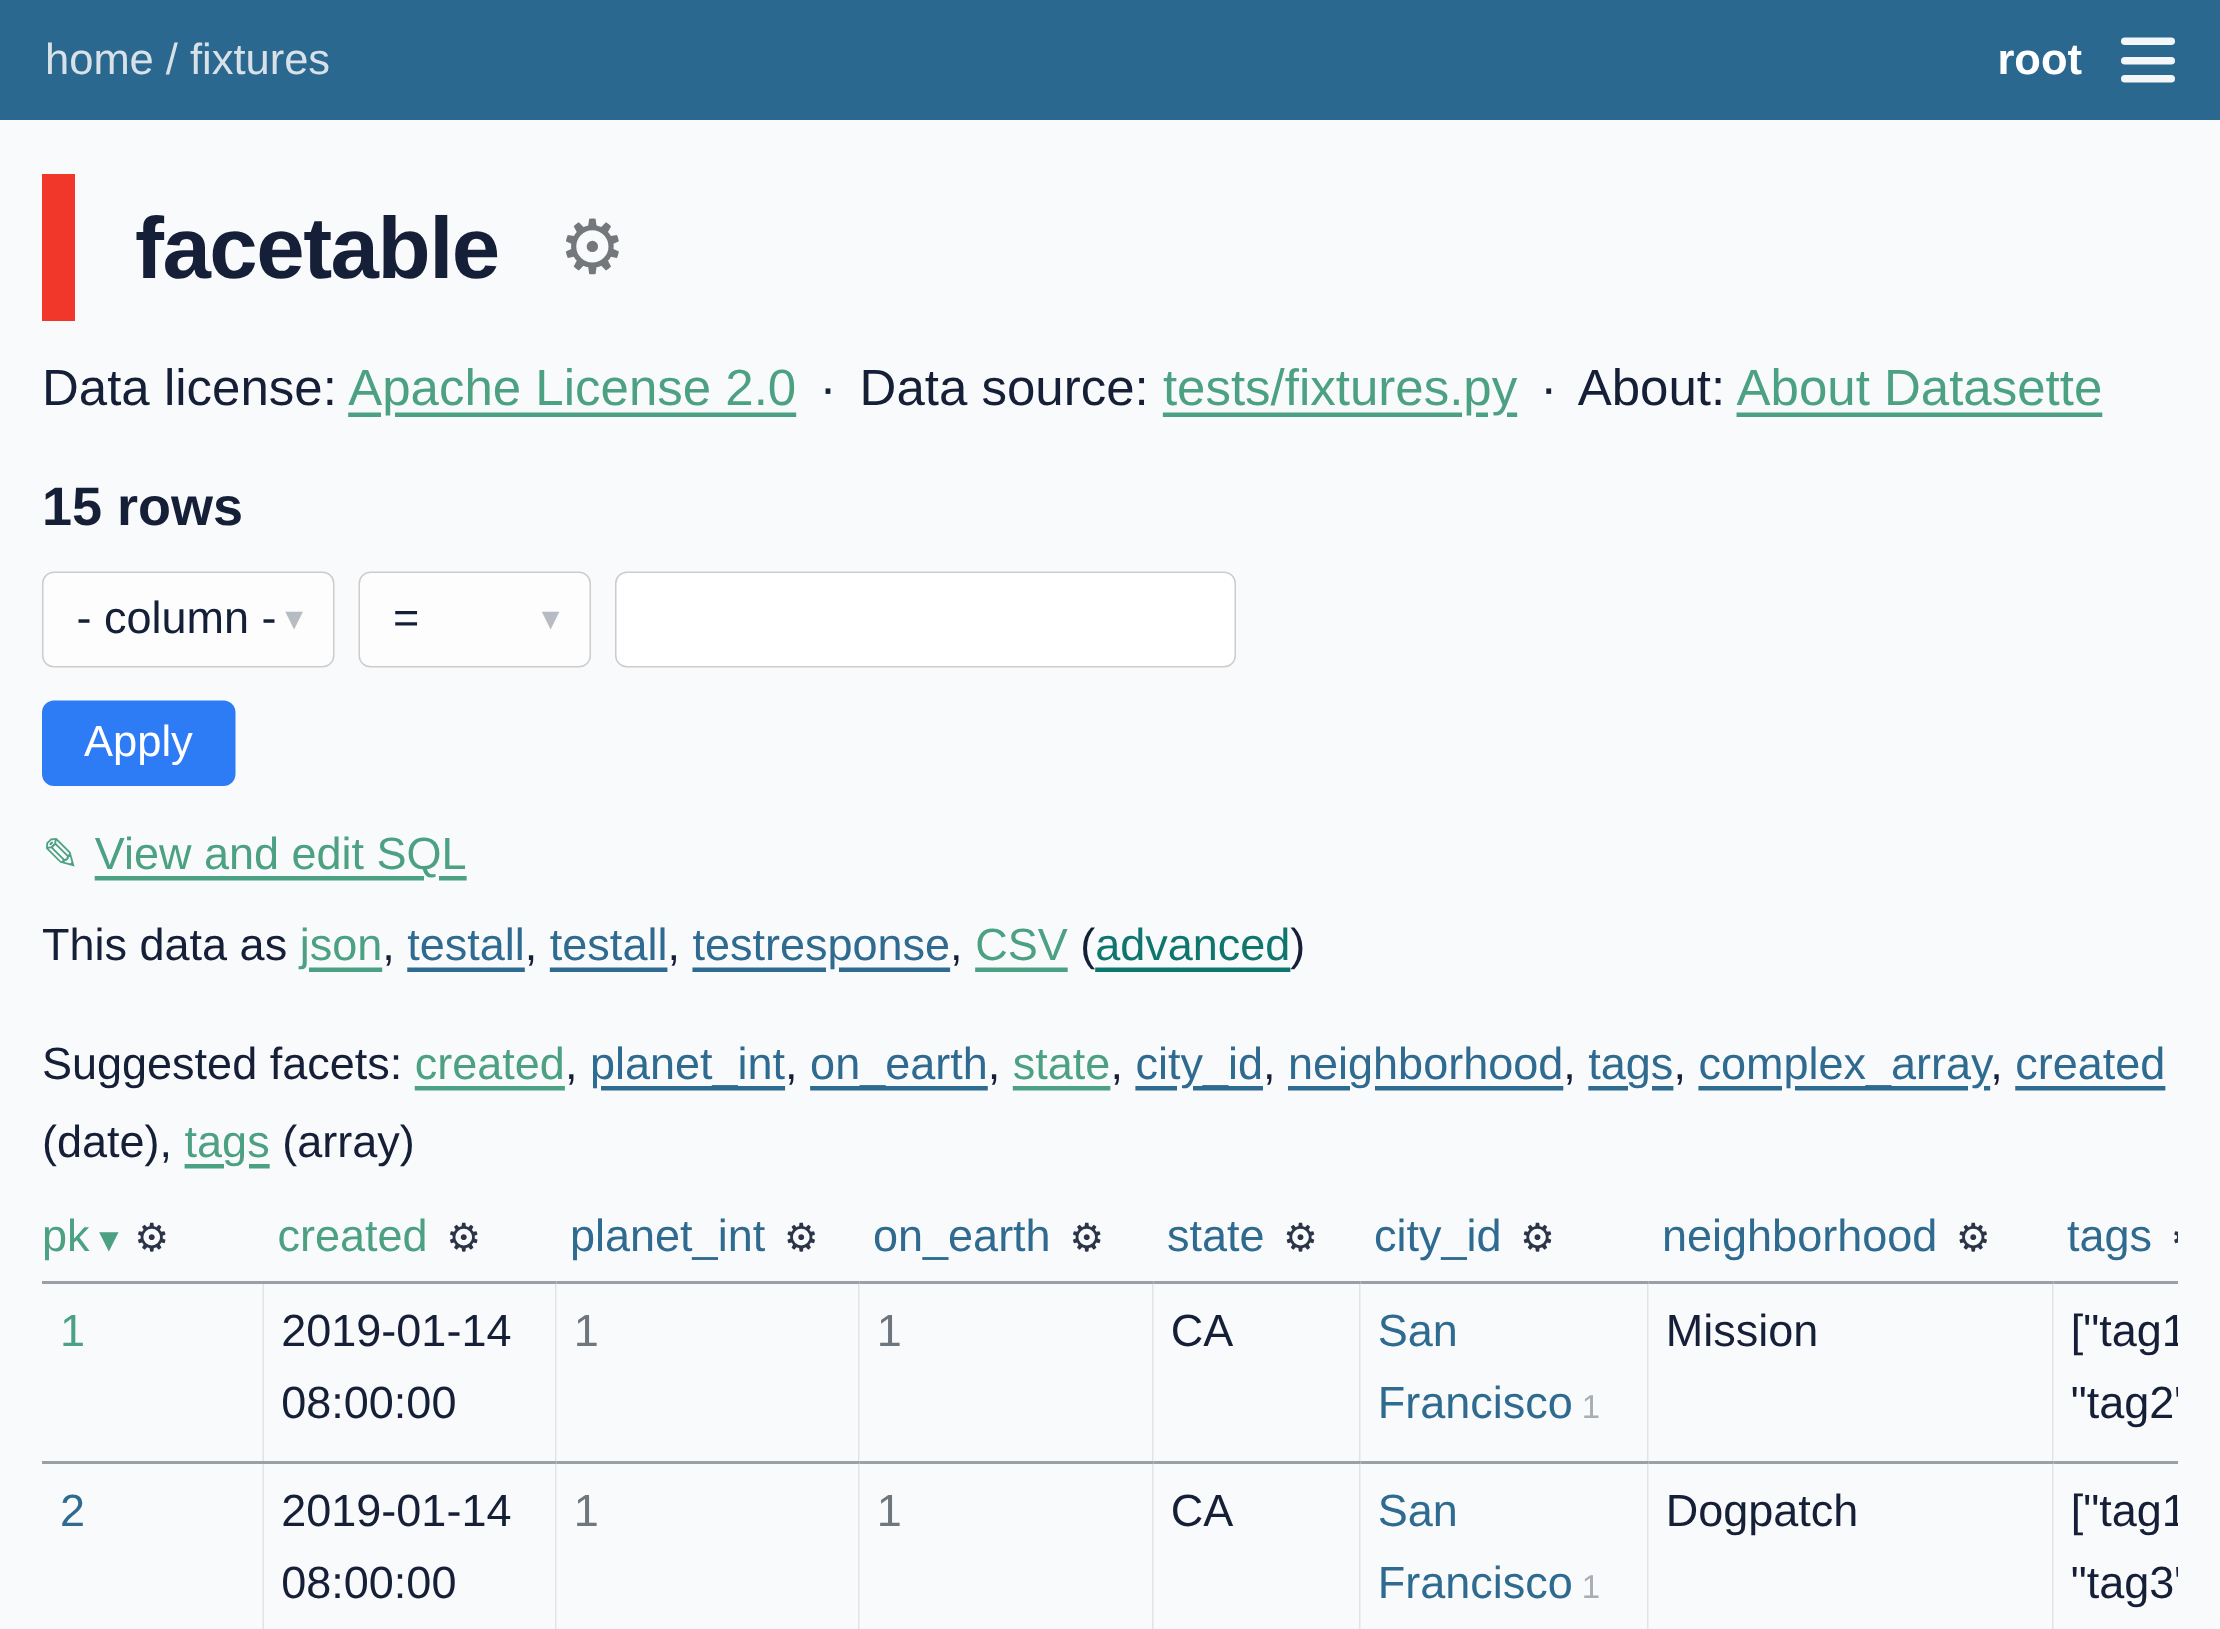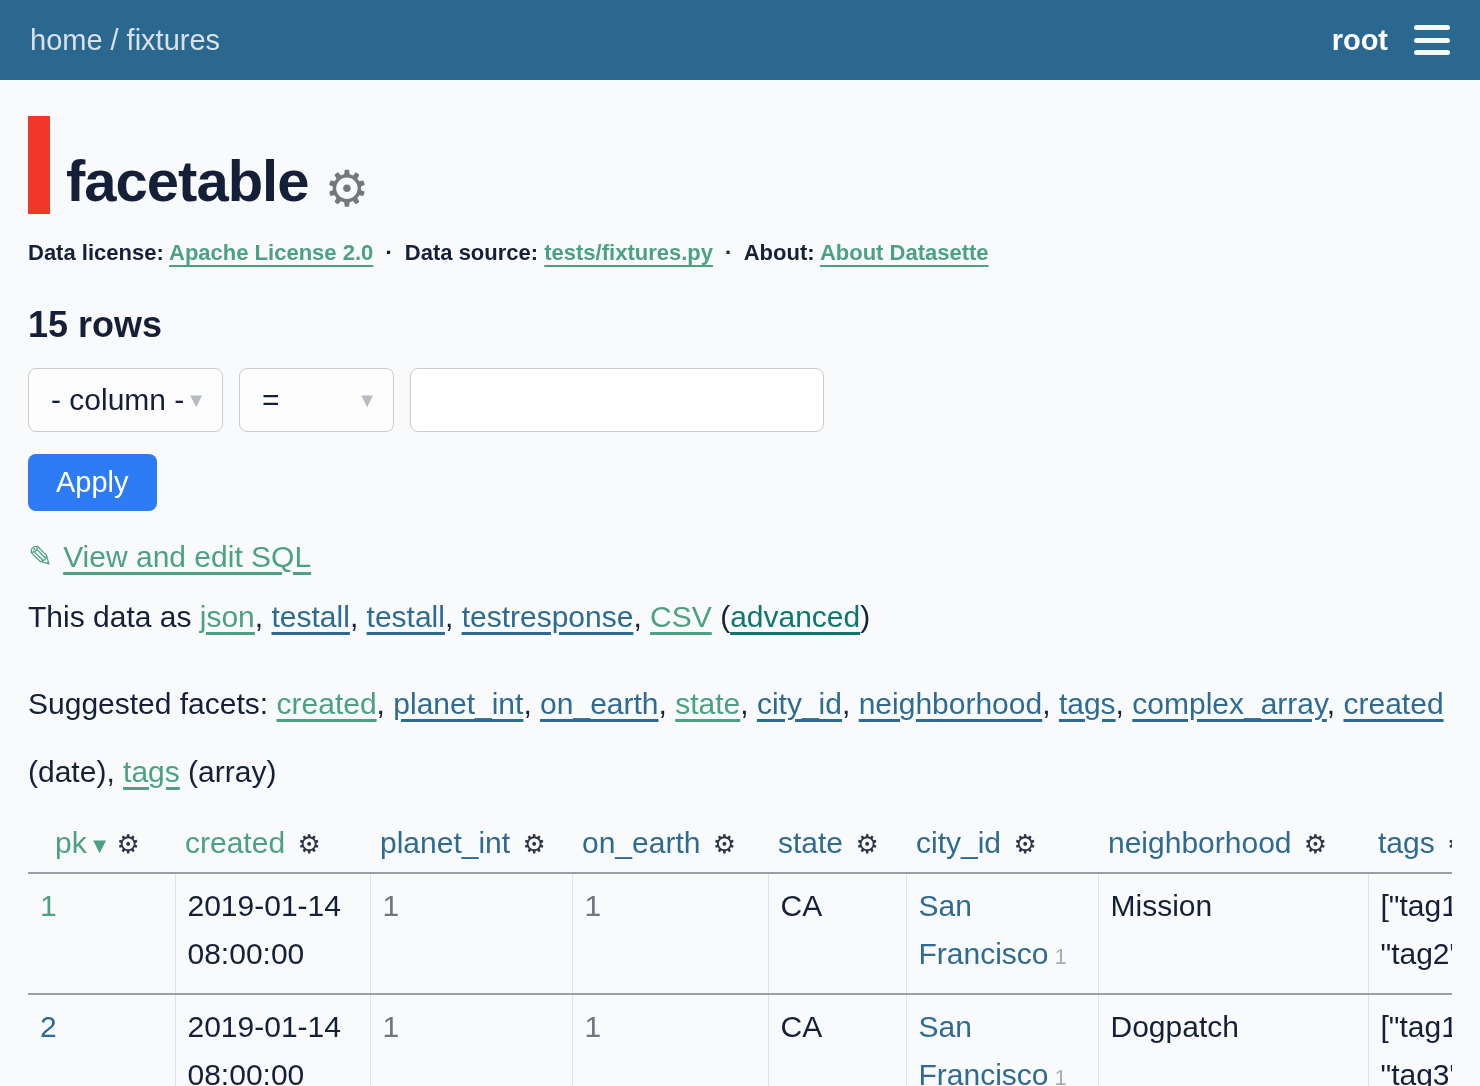--- a/index.html
+++ b/index.html
@@ -26,27 +26,27 @@
   .crumbs a { color:#d8e1e8; text-decoration:none; }
   .crumb-sep { margin:0 8px; }
   .nav-right { display:flex; align-items:center; gap:26px; }
   .user { color:#ffffff; font-weight:700; font-size:29px; text-decoration:none; }
   .burger { width:36px; height:30px; display:flex; flex-direction:column; justify-content:space-between; cursor:pointer; }
   .burger i { display:block; height:5px; background:#f4f7f9; border-radius:3px; }
 
   .content { padding:0 28px; }
 
   
-  .title-row { margin-top:36px; display:flex; align-items:flex-end; }
+  .title-row { margin-top:36px; display:flex; align-items:center;gap:24px; }
   .red-bar { width:22px; height:98px; background:#f0372a; margin-right:16px; }
   h1 { font-size:58px; font-weight:700; color:#161f38; letter-spacing:-1px; }
   .title-gear { font-size:50px; color:#74787c; margin-left:16px; line-height:1; cursor:pointer; }
 
   
-  .meta { margin-top:26px; font-size:22px;font-weight:bold; }
+  .meta { margin-top:26px; font-size:34px; }
   .meta .dot { margin:0 6px; }
 
   
   .rowcount { margin-top:38px; font-size:36px; font-weight:700; }
 
   
   .filter-row { margin-top:22px; display:flex; gap:16px; }
   .select-box {
     height:64px; background:#fdfdfe; border:1px solid #cccccc; border-radius:8px;
     display:flex; align-items:center; justify-content:space-between;
@@ -65,30 +65,30 @@
     font-size:29px; font-family:"Liberation Sans", sans-serif;
     padding:12px 28px; cursor:pointer;
   }
 
   
   .sql-row { margin-top:28px; display:flex; align-items:center; gap:10px; }
   .pencil { font-size:30px; }
 
   
   .export-row { margin-top:26px; }
-  .facets-row { margin-top:36px; line-height:68px; max-width:1440px; }
+  .facets-row { margin-top:36px; line-height:52px; max-width:1440px; }
 
   
   .table-clip { margin-top:20px; width:1424px; overflow:hidden; }
   table { table-layout:fixed; width:1540px; border-collapse:collapse; font-size:30px; }
   th {
     text-align:left; font-weight:400; vertical-align:bottom;
     padding:0 8px 12px 10px; border-bottom:2px solid #9aa0a6; white-space:nowrap;
   }
-  th:first-child { padding-left:0;text-align:center; }
+  th:first-child { padding-left:0; }
   th a { text-decoration:none; }
   .sort-ind { color:#4da183; font-size:22px; margin:0 2px; }
   .cog { color:#2c3548; font-size:26px; margin-left:4px; cursor:pointer; }
   td {
     vertical-align:top; line-height:48px;
     padding:8px 8px 12px 12px;
     border-right:1px solid #e2e3e5; border-left:1px solid #fca5a5;
     border-bottom:2px solid #9aa0a6;
   }
   td:first-child { border-left:none; }

